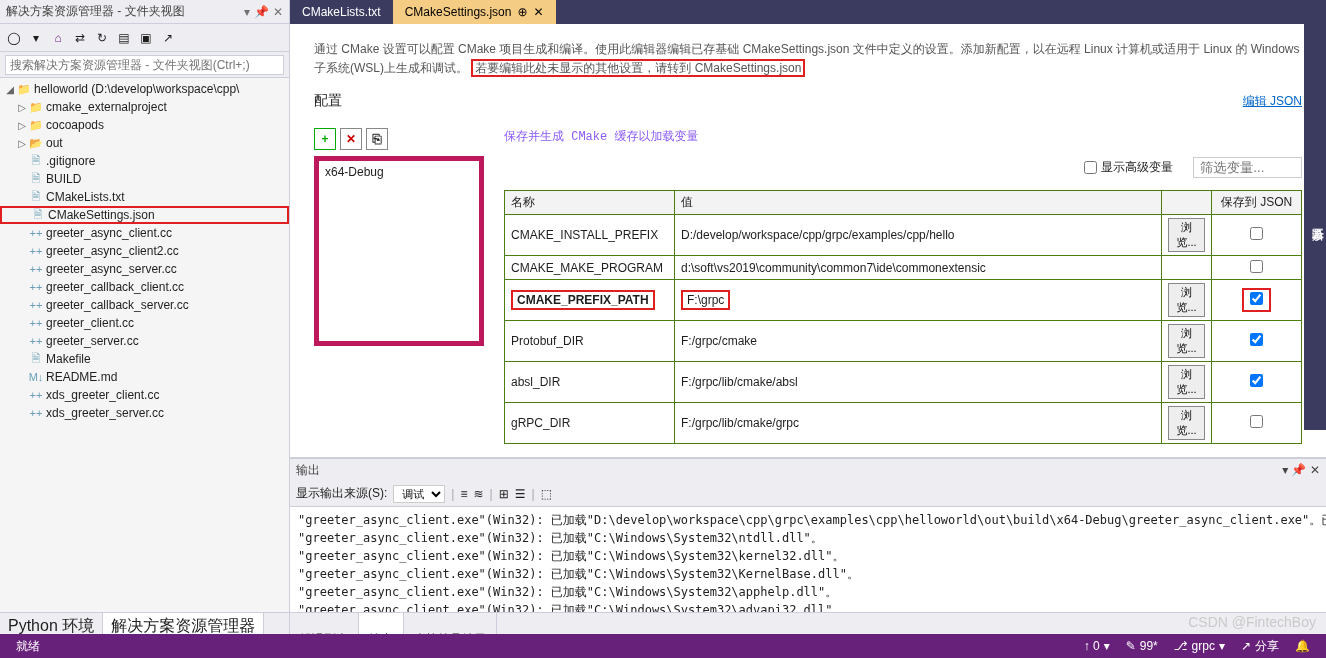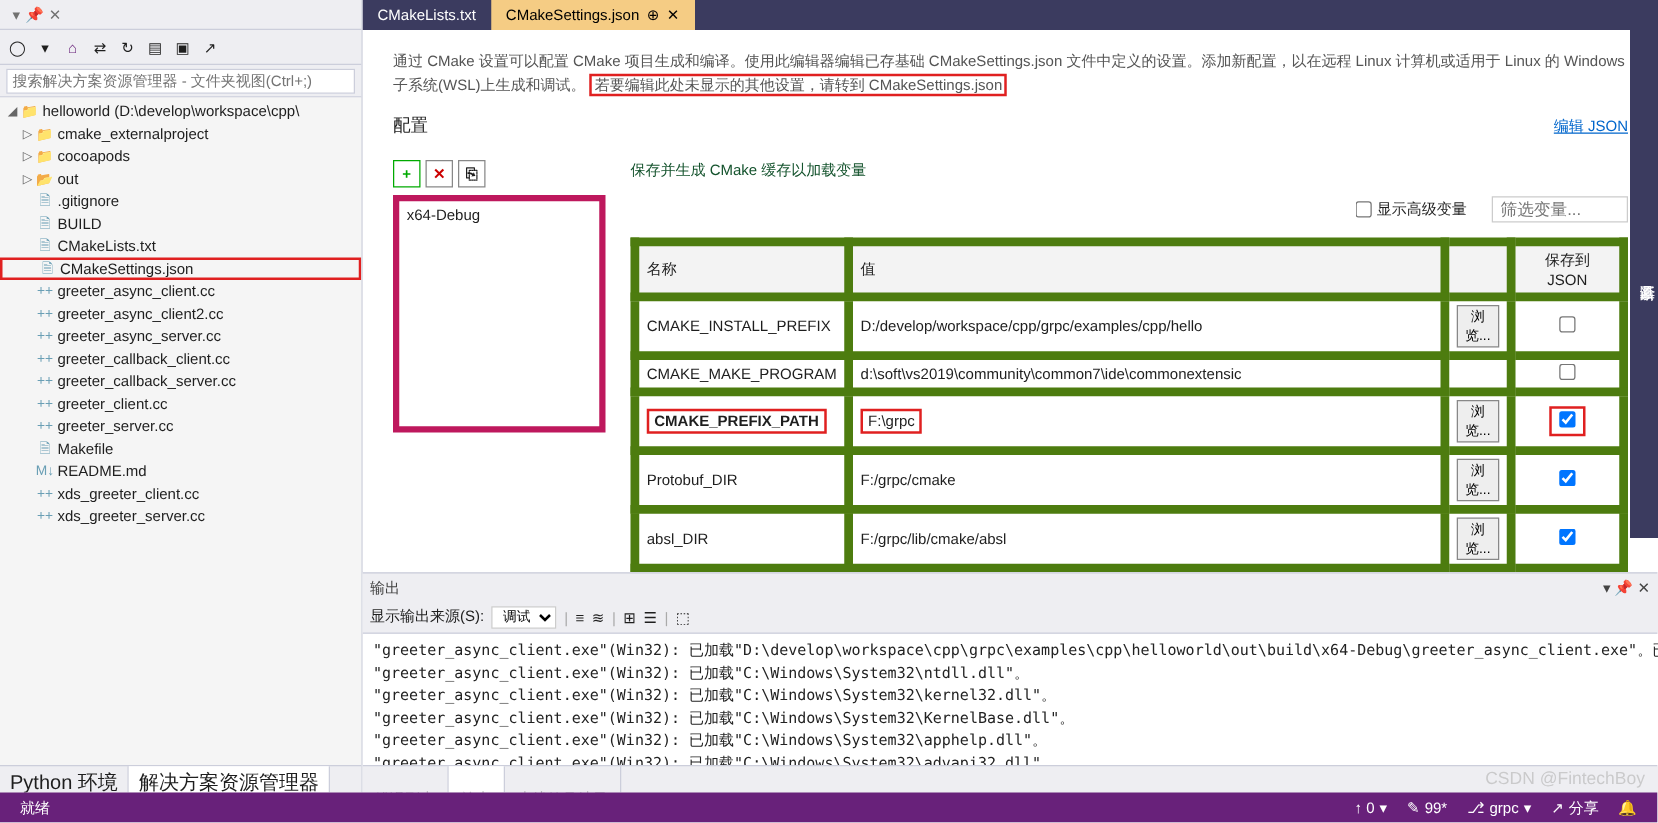--- a/index.html
+++ b/index.html
@@ -37,26 +37,26 @@
 .desc .hl { border: 2px solid #e02020; padding: 0 2px; }
 .config-row { display: flex; margin-top: 18px; align-items:flex-start; gap:20px;}
 .config-left { width: 170px; }
 .config-btns { display:flex; gap:4px; margin-bottom:6px;}
 .sq-btn { width:22px; height:22px; border:1px solid #888; display:flex; align-items:center; justify-content:center; background:#fff; font-weight:bold;}
 .sq-btn.green { color:#0a0; border-color:#0a0;}
 .sq-btn.red { color:#c00; }
 .config-list { border:5px solid #be185d; height:190px; padding:4px 6px; background:#fff;}
 .config-right { flex:1; }
 .hint-row { color:#555; margin-bottom:6px;}
-.hint-row a { color:#14532d; text-decoration:none;}
+.hint-row a { color:#8b5cf6; text-decoration:none;font-family:Liberation Mono, monospace;}
 .adv-row { display:flex; align-items:center; justify-content:flex-end; gap:20px; margin:12px 0;}
 .adv-row .chk { display:flex; align-items:center; gap:4px;}
 .adv-row input[type=text]{ border:1px solid #ccc; padding:2px 6px; width:109px;}
 .var-table { border:1px solid #ccc; width:100%; border-collapse:collapse;}
-.var-table th, .var-table td { border:7px solid #4d7c0f; padding:3px 6px; text-align:left; font-size:12px; height:24px;}
+.var-table th, .var-table td { border:1px solid #4d7c0f; padding:3px 6px; text-align:left; font-size:12px; height:24px;}
 .var-table th { background:#f3f3f3; font-weight:normal;}
 .row-hl { border:2px solid #e02020; }
 .browse-btn { border:1px solid #888; padding:1px 6px; background:#eee; font-size:11px;}
 .save-col { text-align:center !important; width:90px;}
 .save-hl { border:2px solid #e02020; display:inline-block; padding:2px 6px;}
 .config-header-row { display:flex; justify-content:space-between; align-items:flex-end; margin-top:14px;}
 .output-panel { height: 176px; display:flex; flex-direction:column; background:#eeeef2; border-top:1px solid #cccedb;}
 .output-title { padding:3px 6px; display:flex; align-items:center; background:#eeeef2; height:22px; color:#444;}
 .output-title .spacer{flex:1;}
 .output-toolbar { display:flex; align-items:center; padding:2px 6px; gap:6px; border-bottom:1px solid #cccedb; height:26px; background:#eeeef2;}
@@ -71,20 +71,21 @@
 .status-bar .sitem { padding:0 8px; display:flex; align-items:center; gap:4px;}
 .watermark { position:absolute; right:10px; bottom:28px; color:#bbb; font-size:14px; opacity:0.7;}
 .right-sidebar { position:absolute; right:0; top:0; width:22px; height:430px; background:#3b3b5f; color:#fff; writing-mode:vertical-rl; text-align:center; padding-top:8px; font-size:12px;}
 </style>
 </head>
 <body>
 
 <div class="main-area">
   <div class="left-panel">
     <div class="panel-title">
+      <span class="title-txt">解决方案资源管理器 - 文件夹视图</span>
       <span class="icon">▾</span>
       <span class="icon">📌</span>
       <span class="icon">✕</span>
     </div>
     <div class="toolbar">
       <span class="tbtn">◯</span>
       <span class="tbtn">▾</span>
       <span class="tbtn" style="color:#68217a;">⌂</span>
       <span class="tbtn">⇄</span>
       <span class="tbtn">↻</span>

